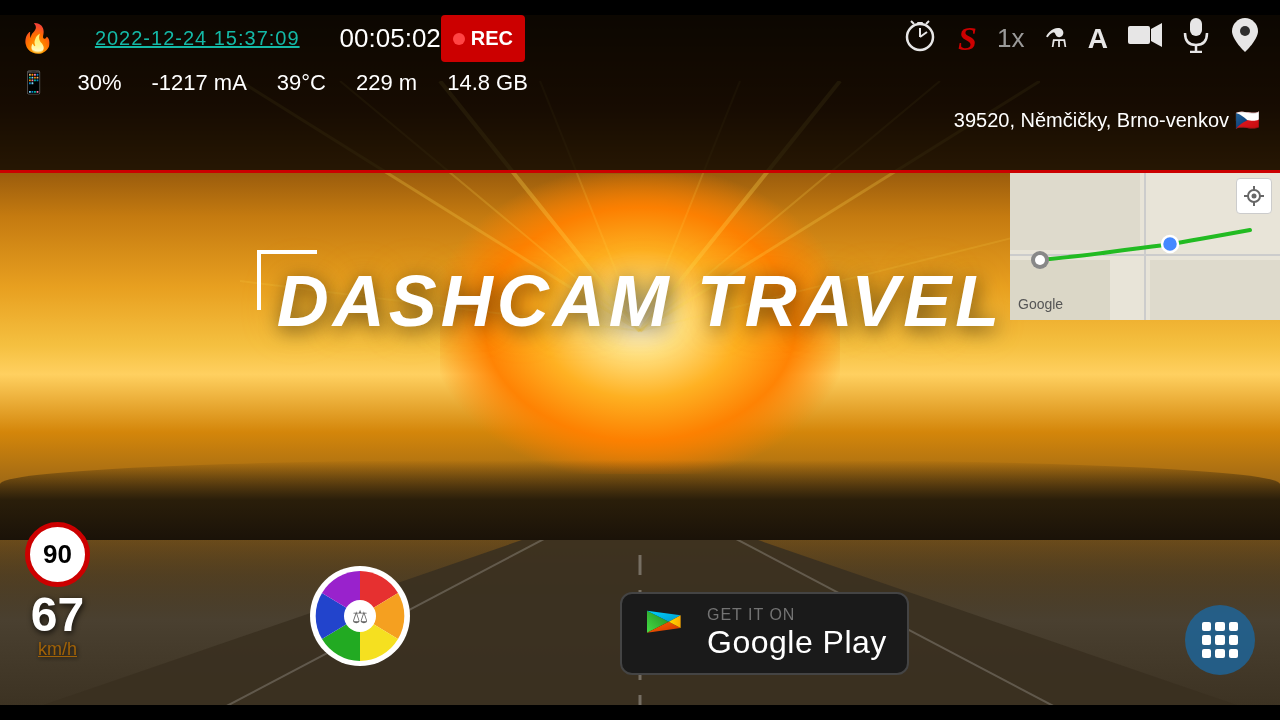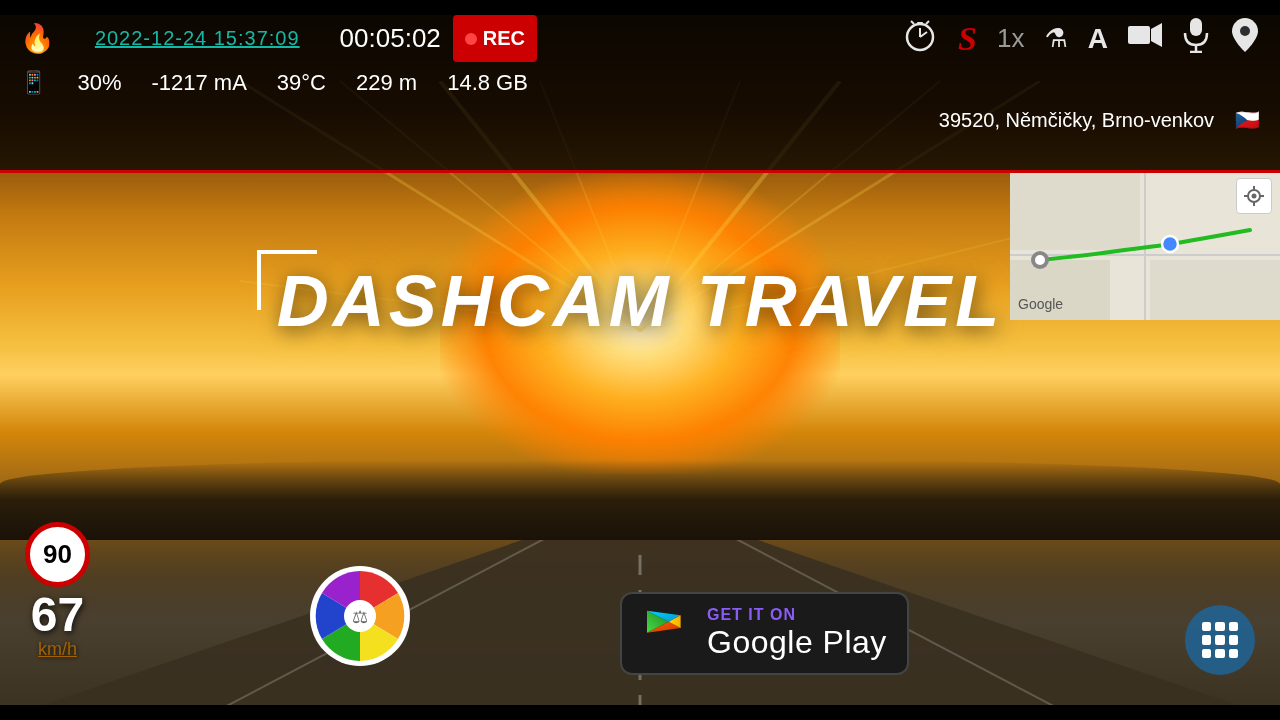--- a/index.html
+++ b/index.html
@@ -106,21 +106,20 @@
       color: #14b8a6;
       font-size: 20px;
       font-weight: 500;
       letter-spacing: 1px;
       text-decoration: underline;
     }
 
     #timer-rec {
       display: flex;
       align-items: center;
-      gap: 12px;
     }
 
     #timer {
       color: #fff;
       font-size: 26px;
       font-weight: 500;
     }
 
     #rec-badge {
       display: flex;
@@ -170,21 +169,21 @@
     }
 
     #location-info {
       position: absolute;
       right: 20px;
       top: 108px;
       color: #fff;
       font-size: 20px;
       display: flex;
       align-items: center;
-      gap: 21px;
+      gap: 6px;
     }
 
     
     #map-overlay {
       position: absolute;
       top: 170px;
       right: 0;
       width: 270px;
       height: 150px;
       background: #e8e0d0;
@@ -343,24 +342,23 @@
       width: 50px;
       height: 50px;
     }
 
     #play-text {
       display: flex;
       flex-direction: column;
     }
 
     #get-it-on {
-      color: #8b5cf6;
+      color: #737373;
       font-size: 16px;
       letter-spacing: 1px;
-      font-weight: bold;
     }
 
     #google-play-text {
       color: #fff;
       font-size: 32px;
       font-weight: 500;
       letter-spacing: 0.5px;
     }
 
     

